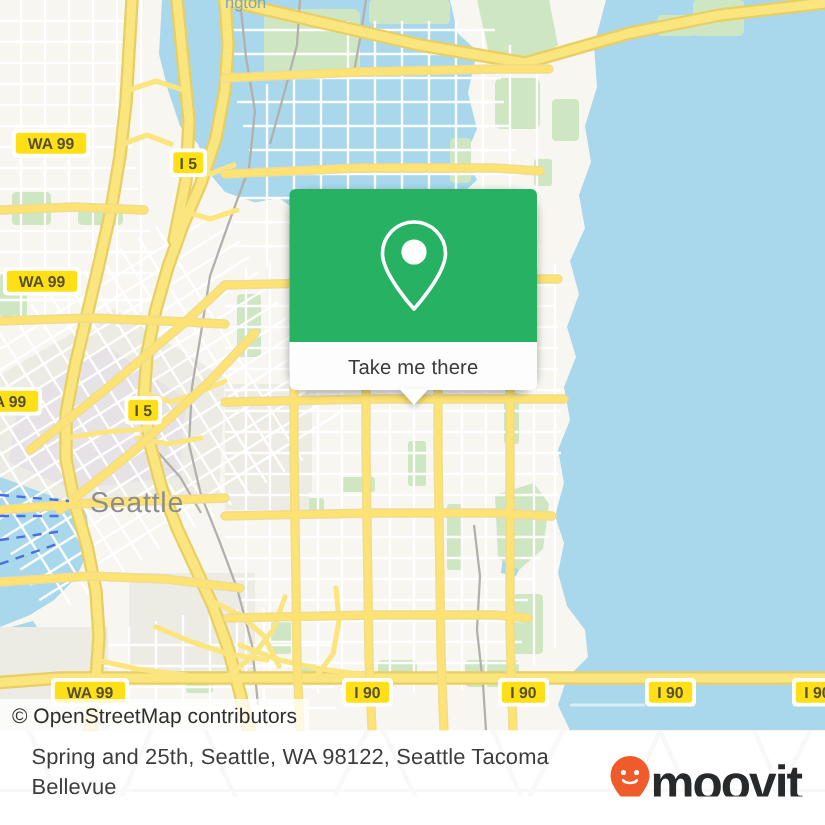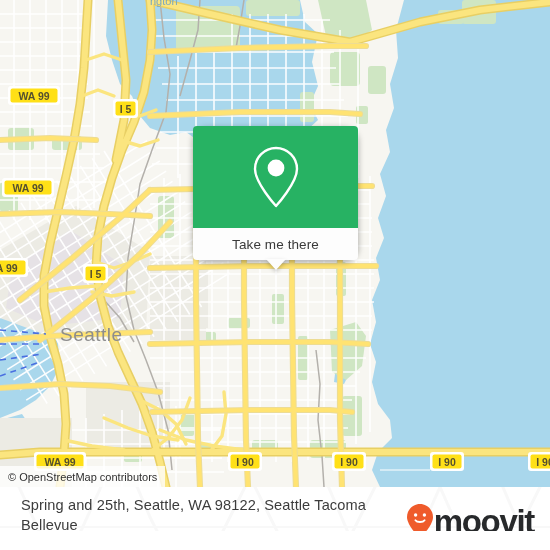--- a/index.html
+++ b/index.html
@@ -88,21 +88,21 @@
     left: 0;
     top: 466px;
     height: 21px;
     padding: 0 8px 0 8px;
     display: flex;
     align-items: center;
     background: rgba(255,255,255,0.78);
     z-index: 35;
   }
   #attribution-text {
-    font-size: 11px;
+    font-size: 14px;
     color: #2f2f2f;
     white-space: nowrap;
   }
 
   
   #footer {
     position: absolute;
     left: 0;
     top: 487px;
     width: 550px;

